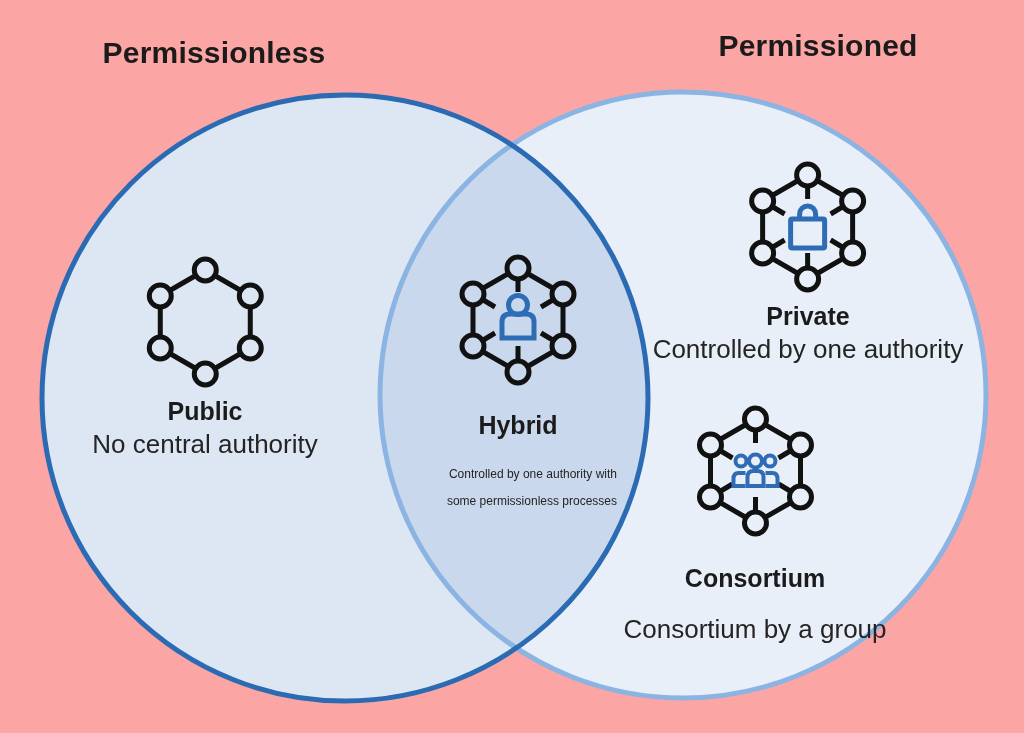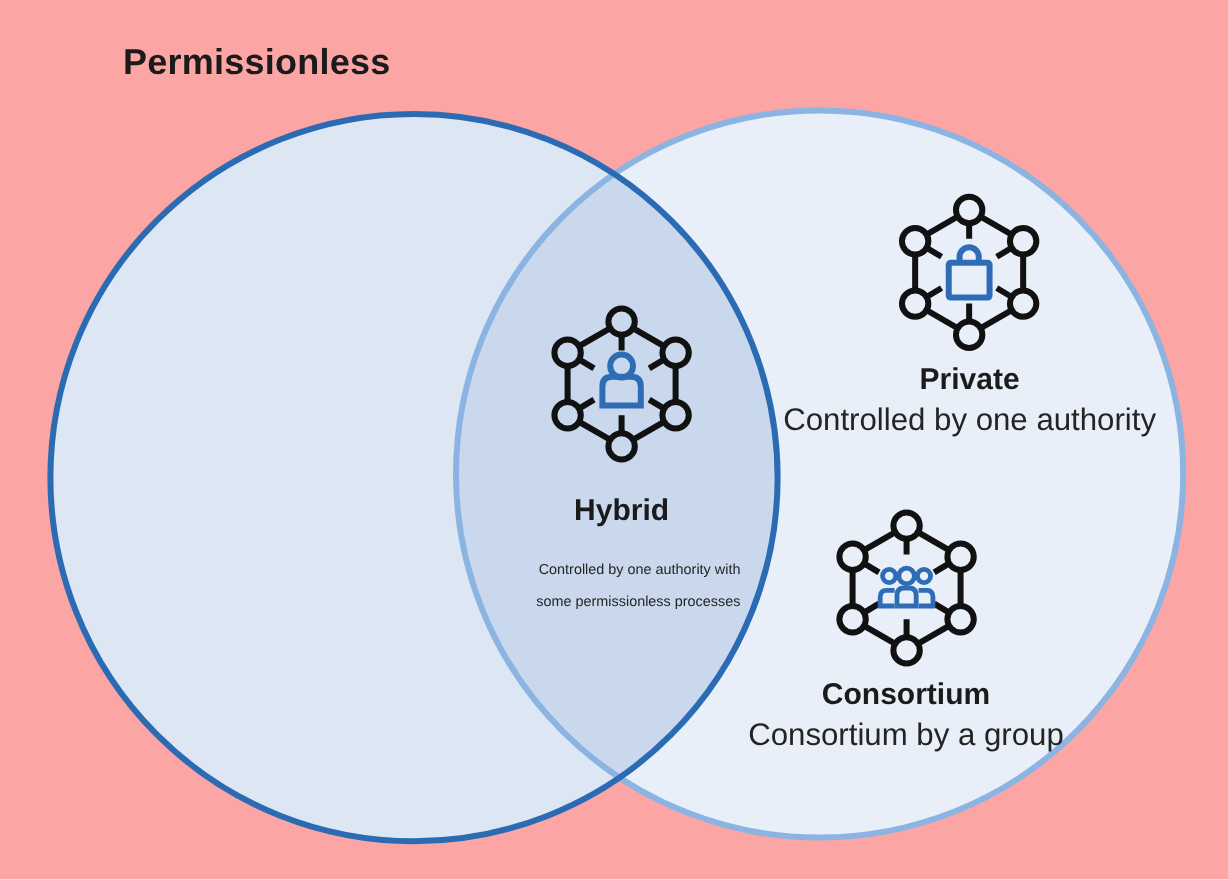--- a/index.html
+++ b/index.html
@@ -28,21 +28,21 @@
     position: absolute;
     transform: translateX(-50%);
     display: flex;
     flex-direction: column;
     align-items: center;
     text-align: right;
   }
   .node-public     { left: 205px; top: 252px; }
   .node-hybrid     { left: 518px; top: 250px; gap: 16px; }
   .node-private    { left: 808px; top: 157px; }
-  .node-consortium { left: 755px; top: 420px; }
+  .node-consortium { left: 755px; top: 401px; gap: 18px; }
   .node-label {
     font-size: 25px;
     font-weight: bold;
     margin-top: 5px;
     line-height: 1.15;
     white-space: nowrap;
   }
   .node-desc {
     font-size: 26px;
     margin-top: 5px;
@@ -70,21 +70,35 @@
 
   <svg class="venn-svg" width="1024" height="733" viewBox="0 0 1024 733">
     <circle cx="345" cy="398" r="303" style="fill: var(--left-circle-fill, #dde7f3);"></circle>
     <circle cx="683" cy="395" r="303" style="fill: var(--right-circle-fill, #e9eff8);"></circle>
     <path d="M 516.2,145 A 303,303 0 0 1 511.8,648 A 303,303 0 0 1 516.2,145 Z" style="fill: var(--intersection-fill, #c9d8ec);"></path>
     <circle cx="683" cy="395" r="303" fill="none" stroke-width="5" style="stroke: var(--right-circle-stroke, #8cb4e2);"></circle>
     <circle cx="345" cy="398" r="303" fill="none" stroke-width="5" style="stroke: var(--left-circle-stroke, #2b6bb3);"></circle>
   </svg>
 
   <div class="set-title title-left">Permissionless</div>
+  <div class="set-title title-right">Permissioned</div>
 
+  <div class="node node-public">
+    <svg width="130" height="140" viewBox="-65 -70 130 140">
+      <path class="icon-line" d="M0,-52 L45,-26 L45,26 L0,52 L-45,26 L-45,-26 Z"></path>
+      <circle class="icon-node bg-left" cx="0" cy="-52" r="11"></circle>
+      <circle class="icon-node bg-left" cx="45" cy="-26" r="11"></circle>
+      <circle class="icon-node bg-left" cx="45" cy="26" r="11"></circle>
+      <circle class="icon-node bg-left" cx="0" cy="52" r="11"></circle>
+      <circle class="icon-node bg-left" cx="-45" cy="26" r="11"></circle>
+      <circle class="icon-node bg-left" cx="-45" cy="-26" r="11"></circle>
+    </svg>
+    <div class="node-label">Public</div>
+    <div class="node-desc">No central authority</div>
+  </div>
 
   <div class="node node-hybrid">
     <svg width="130" height="140" viewBox="-65 -70 130 140">
       <path class="icon-line" d="M0,-52 L45,-26 L45,26 L0,52 L-45,26 L-45,-26 Z"></path>
       <path class="icon-line" d="M0,-41 L0,-28 M35.5,-20.5 L23,-13 M35.5,20.5 L23,13 M0,41 L0,26 M-35.5,20.5 L-23,13 M-35.5,-20.5 L-23,-13"></path>
       <circle class="icon-node bg-lens" cx="0" cy="-52" r="11"></circle>
       <circle class="icon-node bg-lens" cx="45" cy="-26" r="11"></circle>
       <circle class="icon-node bg-lens" cx="45" cy="26" r="11"></circle>
       <circle class="icon-node bg-lens" cx="0" cy="52" r="11"></circle>
       <circle class="icon-node bg-lens" cx="-45" cy="26" r="11"></circle>

